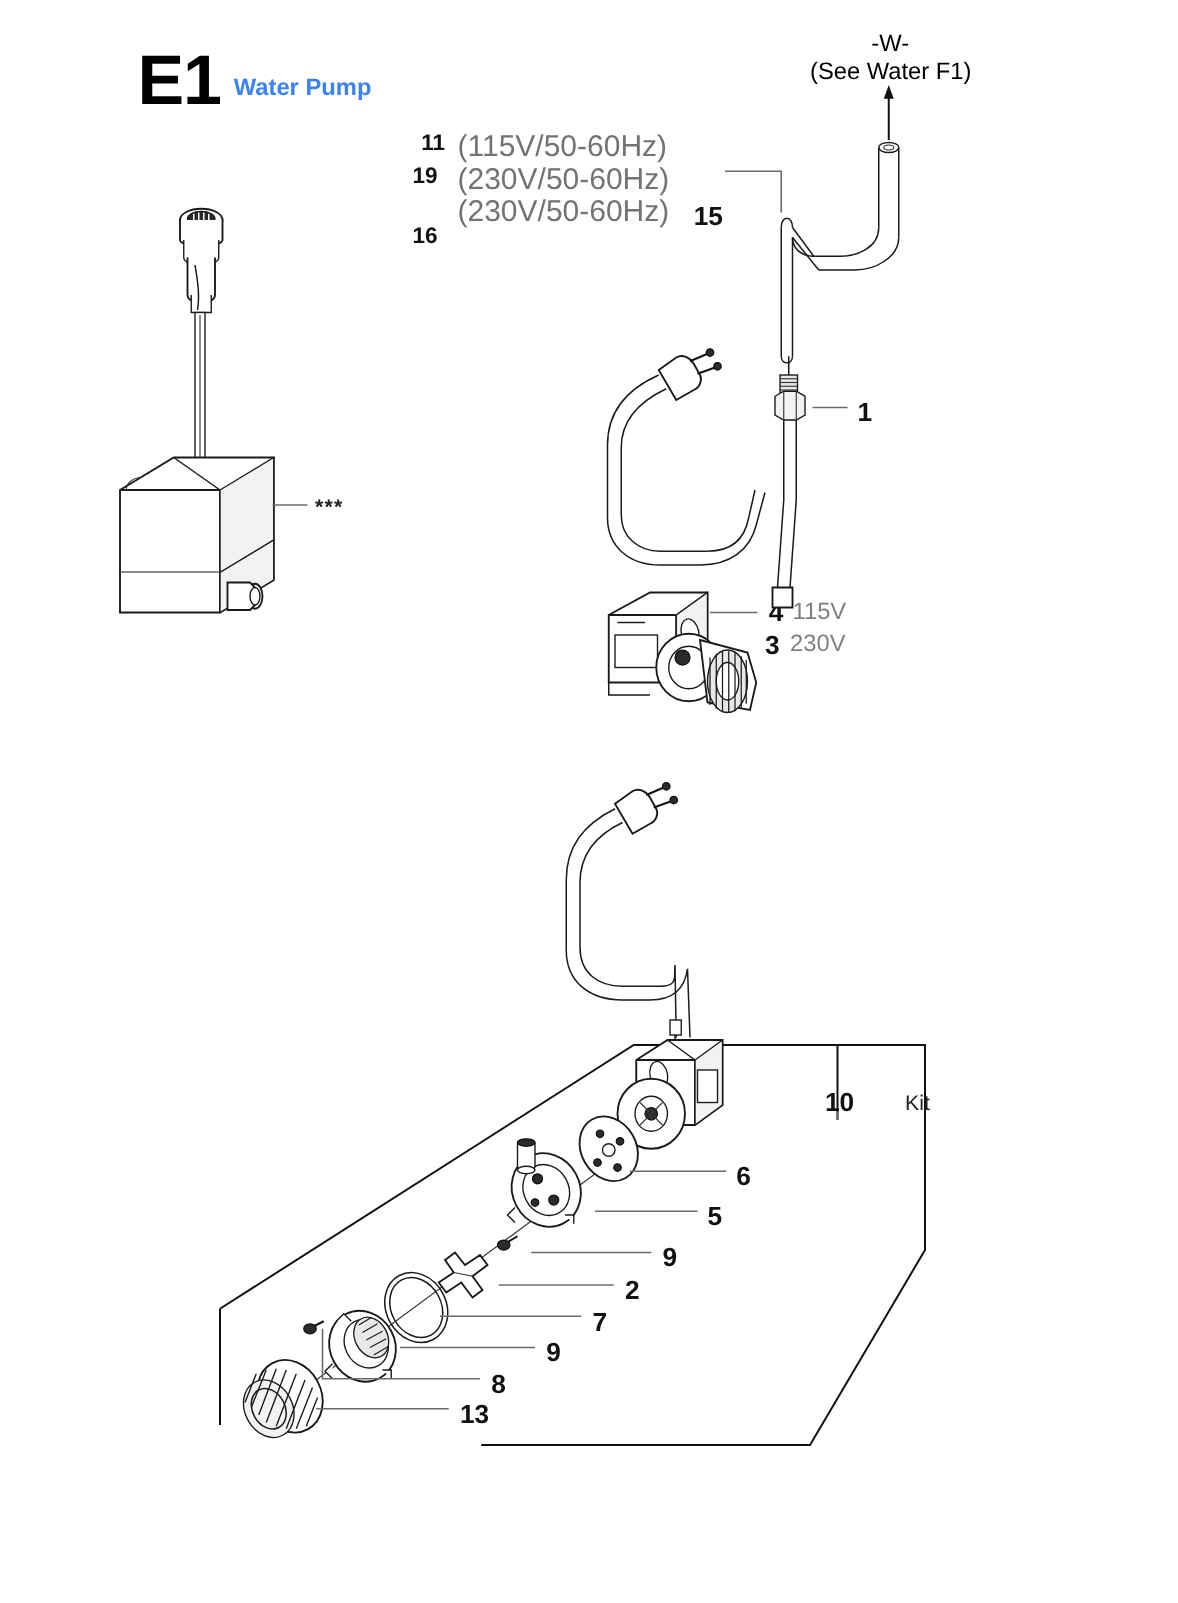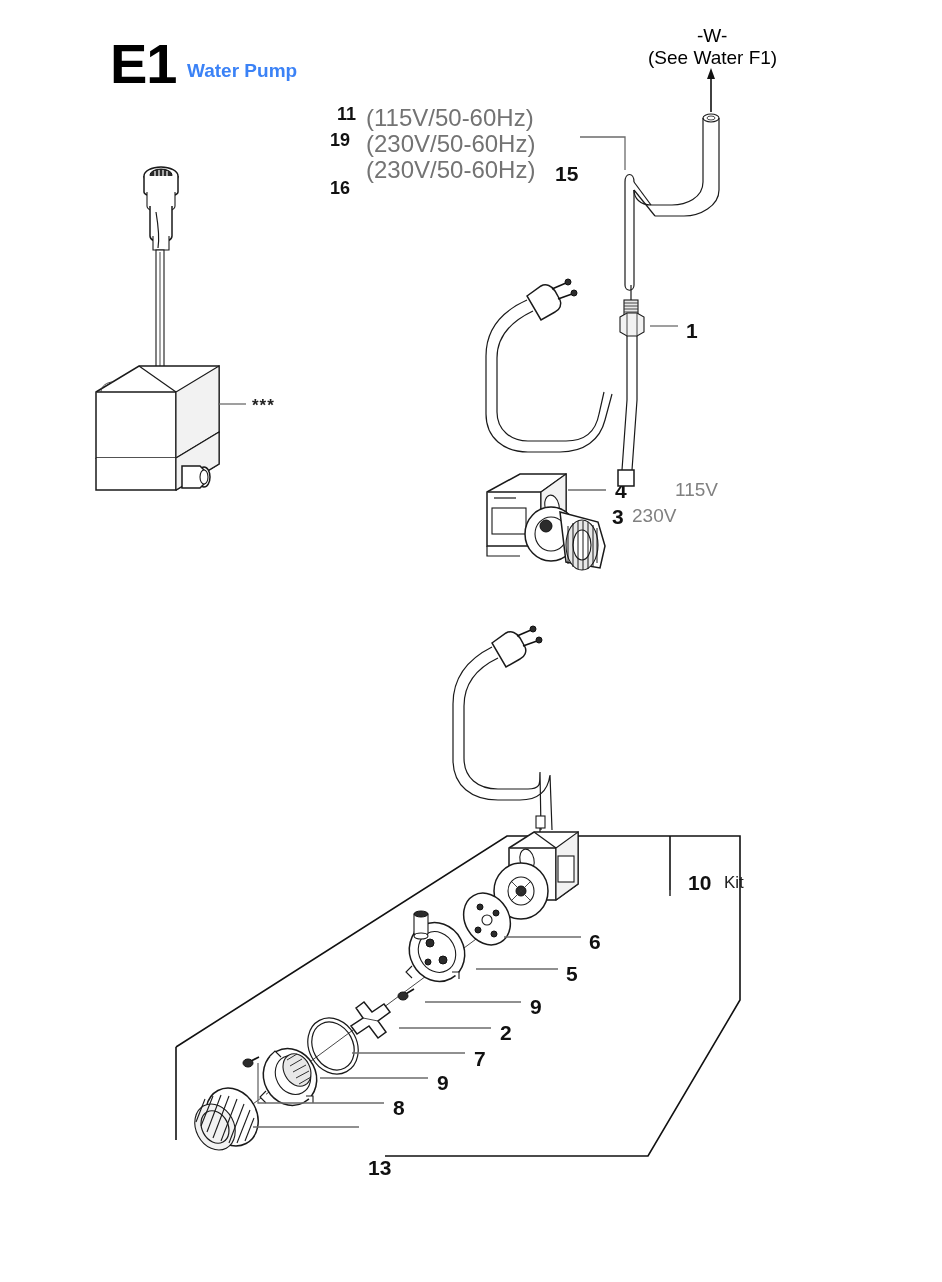--- a/index.html
+++ b/index.html
@@ -117,38 +117,38 @@
   <div class="lbl num-sm" style="left:330px; top:157px;margin-top:22px;">16</div>
   <div class="lbl spec" style="left:366px; top:158px;">(230V/50-60Hz)</div>
 
   <div class="lbl note" style="left:697px; top:26px;">-W-</div>
   <div class="lbl note" style="left:648px; top:48px;">(See Water F1)</div>
 
   <div class="lbl num" style="left:555px; top:129px;margin-top:34px;">15</div>
   <div class="lbl num" style="left:686px; top:320px;">1</div>
 
   <div class="lbl num" style="left:615px; top:480px;">4</div>
-  <div class="lbl volt" style="left:634px; top:480px;margin-left:41px;">115V</div>
+  <div class="lbl volt" style="left:634px; top:480px;">115V</div>
 
   <div class="lbl num" style="left:612px; top:506px;">3</div>
   <div class="lbl volt" style="left:632px; top:506px;">230V</div>
 
   <div class="lbl stars" style="left:252px; top:397px;">***</div>
 
-  <div class="lbl num" style="left:660px; top:872px;margin-left:28px;">10</div>
+  <div class="lbl num" style="left:660px; top:872px;">10</div>
   <div class="lbl plain" style="left:724px; top:874px;">Kit</div>
 
   <div class="lbl num" style="left:589px; top:931px;">6</div>
   <div class="lbl num" style="left:566px; top:963px;">5</div>
   <div class="lbl num" style="left:530px; top:996px;">9</div>
   <div class="lbl num" style="left:500px; top:1022px;">2</div>
   <div class="lbl num" style="left:474px; top:1048px;">7</div>
   <div class="lbl num" style="left:437px; top:1072px;">9</div>
   <div class="lbl num" style="left:393px; top:1097px;">8</div>
-  <div class="lbl num" style="left:368px; top:1121px;margin-top:36px;">13</div>
+  <div class="lbl num" style="left:368px; top:1121px;">13</div>
 
   <svg class="art" viewBox="0 0 942 1282">
 
     <g>
 
       <line class="lnk" x1="711" y1="112" x2="711" y2="73"></line>
       <polygon fill="#111111" points="711,68 707,79 715,79"></polygon>
 
       <ellipse class="out-thin" cx="711" cy="118" rx="8" ry="4"></ellipse>
       <ellipse class="hair" cx="711" cy="118" rx="4" ry="2"></ellipse>

